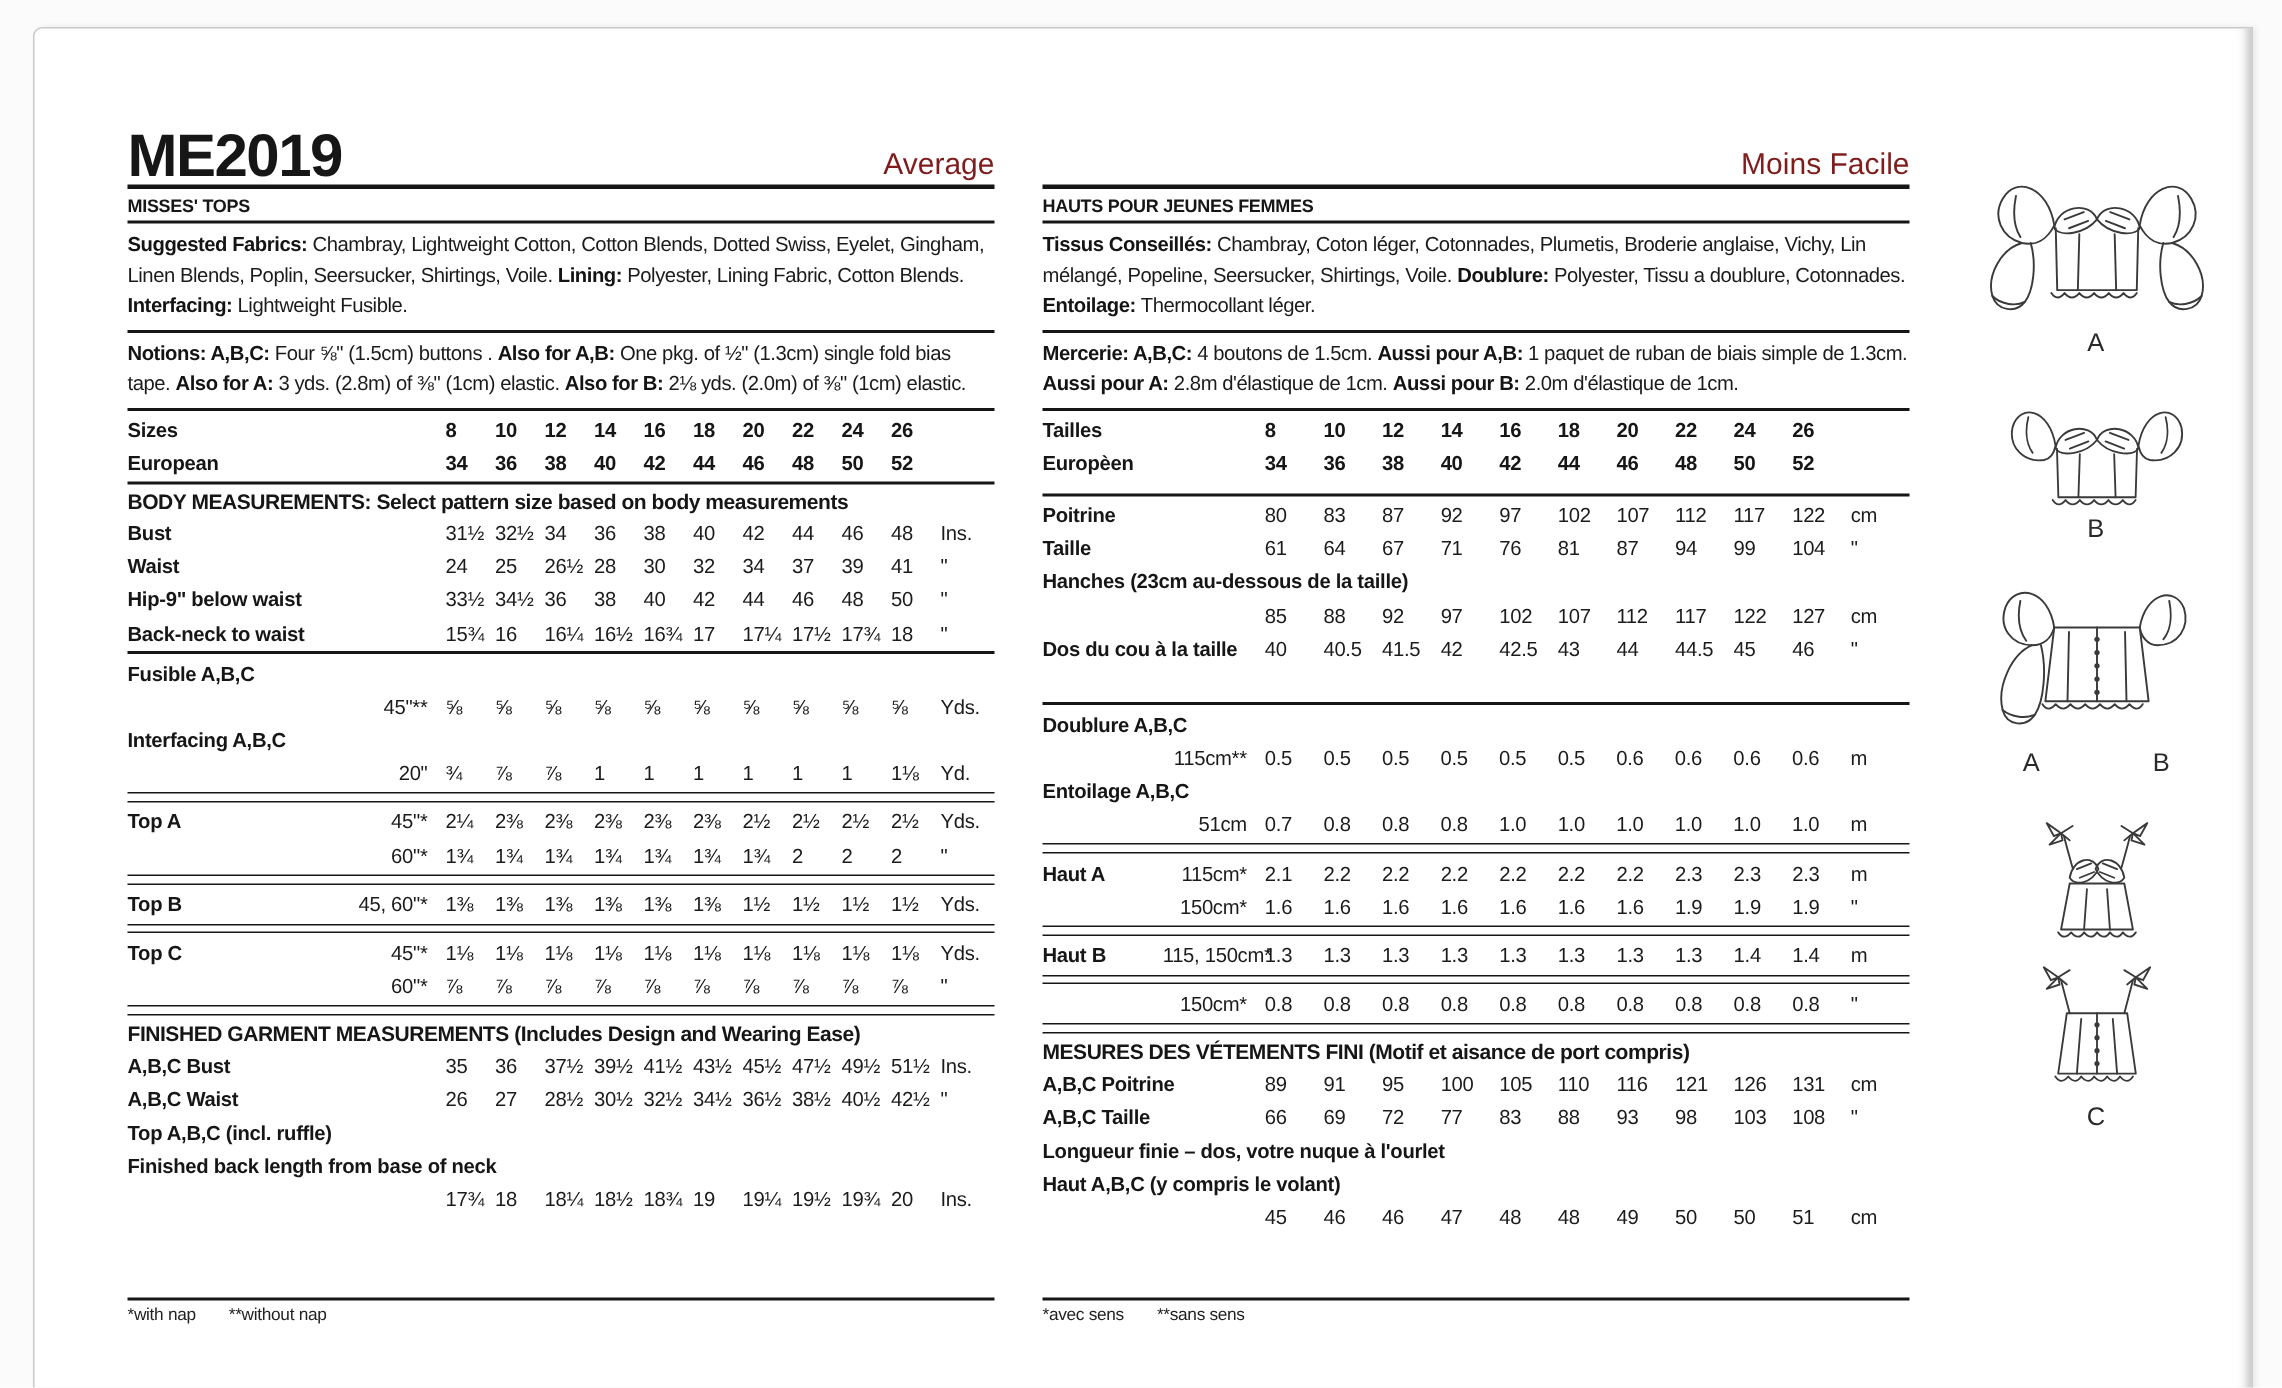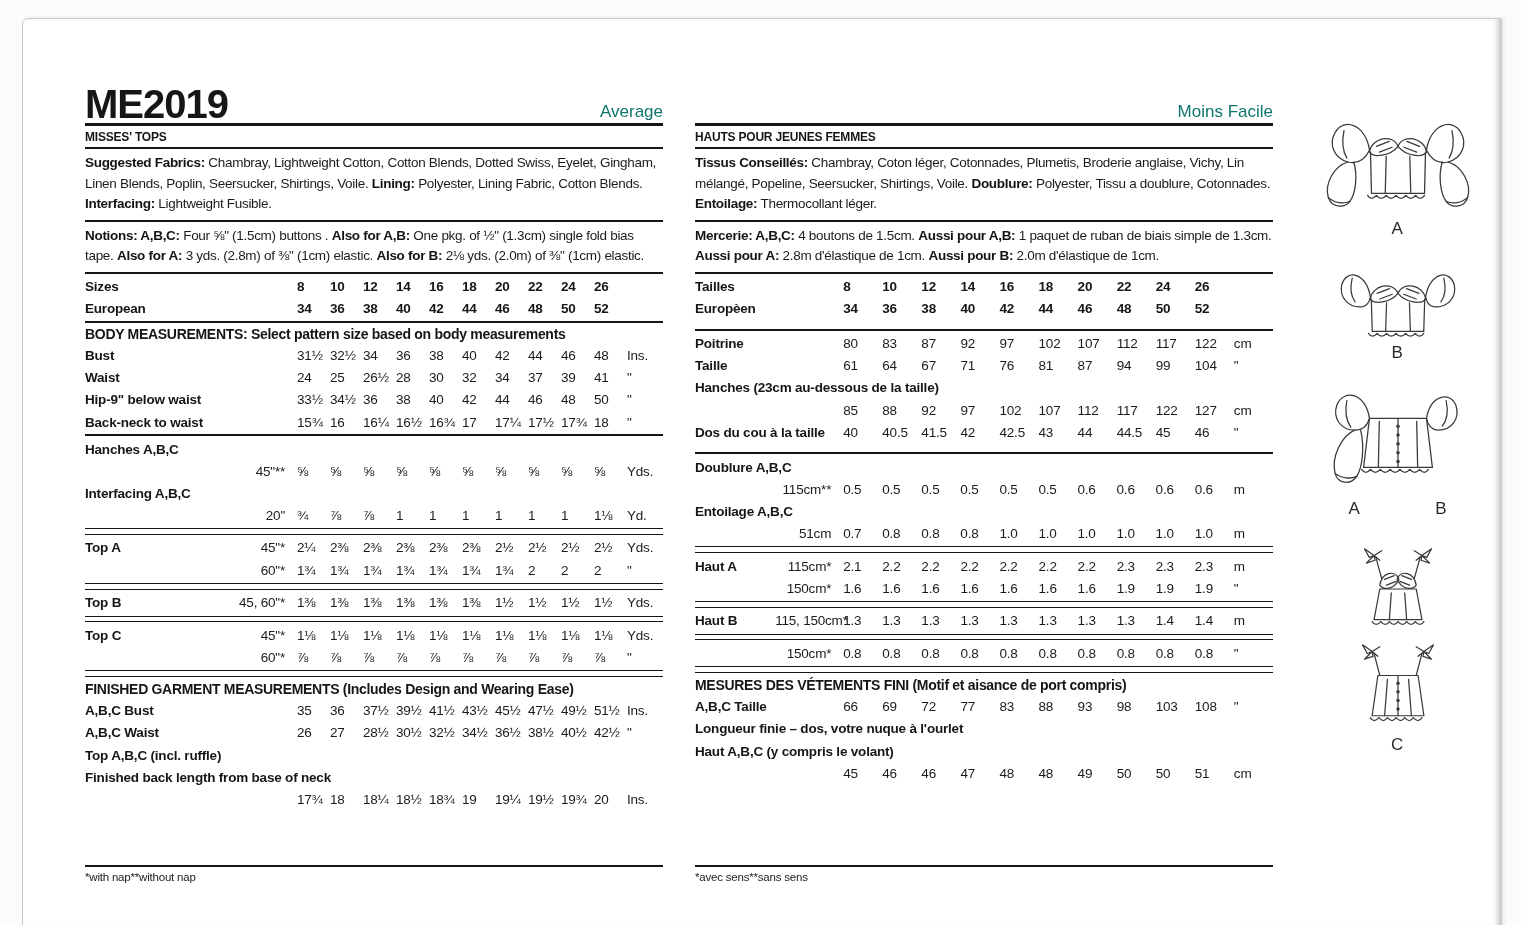--- a/index.html
+++ b/index.html
@@ -14,21 +14,21 @@
     background:#ffffff;border:1px solid #c9c9c9;border-radius:6px 0 0 0;
     box-shadow:inset -7px 0 7px -5px rgba(0,0,0,.30), 2px 0 4px rgba(0,0,0,.08);
   }
   .col{position:absolute;top:58px;width:578px;height:806px;}
   .col-en{left:62px;}
   .col-fr{left:672px;}
 
   .masthead{display:flex;justify-content:space-between;align-items:flex-end;
     height:44px;border-bottom:3.5px solid #161616;padding-bottom:2px;}
   .code{font-size:40px;font-weight:800;letter-spacing:-1px;line-height:.85;color:#161616;}
-  .grade{font-size:17px;color:#0f766e;line-height:1;padding-bottom:1px;}
+  .grade{font-size:20px;color:#7f1d1d;line-height:1;padding-bottom:1px;}
 
   .sec-title{font-size:12px;font-weight:700;color:#161616;
     padding:4px 0 3px;border-bottom:2.5px solid #161616;letter-spacing:-.2px;}
   .para{font-size:13.5px;line-height:1.52;letter-spacing:-.3px;margin:0;
     padding:4px 0 5px;border-bottom:2.5px solid #161616;color:#1b1b1b;}
   .para b{font-weight:700;color:#141414;}
 
   .rule{border-top:2.5px solid #161616;}
   .rule-double{height:4.5px;border-top:1.6px solid #161616;border-bottom:1.6px solid #161616;margin:1px 0;}
 
@@ -36,26 +36,26 @@
 
   table.grid{border-collapse:collapse;table-layout:fixed;width:578px;margin-top:3px;
     font-size:13.5px;letter-spacing:-.2px;color:#1b1b1b;}
   table.grid td{padding:1.6px 0;white-space:nowrap;vertical-align:baseline;line-height:1.4;}
   td.lbl{font-weight:700;color:#161616;}
   td.wid{text-align:right;padding-right:12px !important;}
   td.val,td.unit{text-align:left;}
   tr.b td{font-weight:700;color:#161616;}
   .mb-lg{}
   .mb-xl{}
-  .mb-sm{margin-bottom:8px;}
+  .mb-sm{margin-bottom:24px;}
   .mb-xs{margin-bottom:8px;}
 
   .col-footer{position:absolute;left:0;right:0;bottom:0;}
   .footnote{font-size:11.5px;letter-spacing:-.2px;padding-top:4px;color:#222;}
-  .footnote span{}
+  .footnote span{margin-right:22px;}
 
   .illos{position:absolute;left:1282px;top:88px;width:185px;
     display:flex;flex-direction:column;align-items:center;}
   .fig{display:flex;flex-direction:column;align-items:center;}
   .fig svg{display:block;stroke:#3a3a3a;stroke-width:1.3;fill:none;
     stroke-linecap:round;stroke-linejoin:round;}
   .fig .dot{fill:#3a3a3a;stroke:none;}
   .fig-label{font-size:17px;color:#2a2a2a;margin-top:2px;letter-spacing:.5px;}
   .fig-labels-pair{display:flex;width:150px;justify-content:space-between;
     padding:0 26px;box-sizing:border-box;font-size:17px;color:#2a2a2a;margin-top:4px;}
@@ -212,21 +212,21 @@
           <col style="width:33px">
           <col style="width:33px">
           <col style="width:33px">
           <col style="width:33px">
           <col style="width:33px">
           <col style="width:33px">
           <col style="width:36px">
         </colgroup>
       <tbody>
           <tr>
-            <td colspan="13" class="lbl">Hanches A,B,C</td>
+            <td colspan="13" class="lbl">Fusible A,B,C</td>
           </tr>
           <tr>
             <td class="lbl"></td>
             <td class="wid">45"**</td>
             <td class="val">⅝</td>
             <td class="val">⅝</td>
             <td class="val">⅝</td>
             <td class="val">⅝</td>
             <td class="val">⅝</td>
             <td class="val">⅝</td>
@@ -796,20 +796,34 @@
           <col style="width:39px">
           <col style="width:39px">
           <col style="width:39px">
           <col style="width:39px">
           <col style="width:39px">
           <col style="width:39px">
           <col style="width:39px">
           <col style="width:39px">
         </colgroup>
       <tbody>
+          <tr>
+            <td class="lbl" colspan="2">A,B,C Poitrine</td>
+            <td class="val">89</td>
+            <td class="val">91</td>
+            <td class="val">95</td>
+            <td class="val">100</td>
+            <td class="val">105</td>
+            <td class="val">110</td>
+            <td class="val">116</td>
+            <td class="val">121</td>
+            <td class="val">126</td>
+            <td class="val">131</td>
+            <td class="unit">cm</td>
+          </tr>
           <tr>
             <td class="lbl" colspan="2">A,B,C Taille</td>
             <td class="val">66</td>
             <td class="val">69</td>
             <td class="val">72</td>
             <td class="val">77</td>
             <td class="val">83</td>
             <td class="val">88</td>
             <td class="val">93</td>
             <td class="val">98</td>

